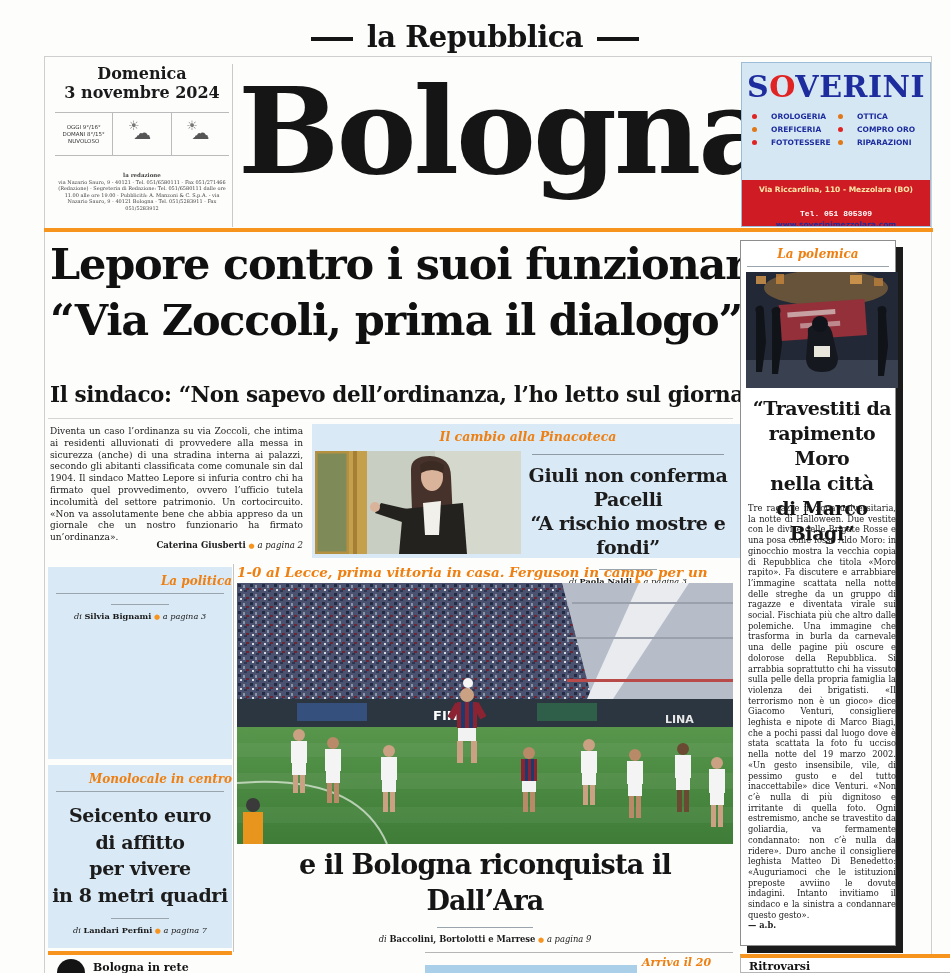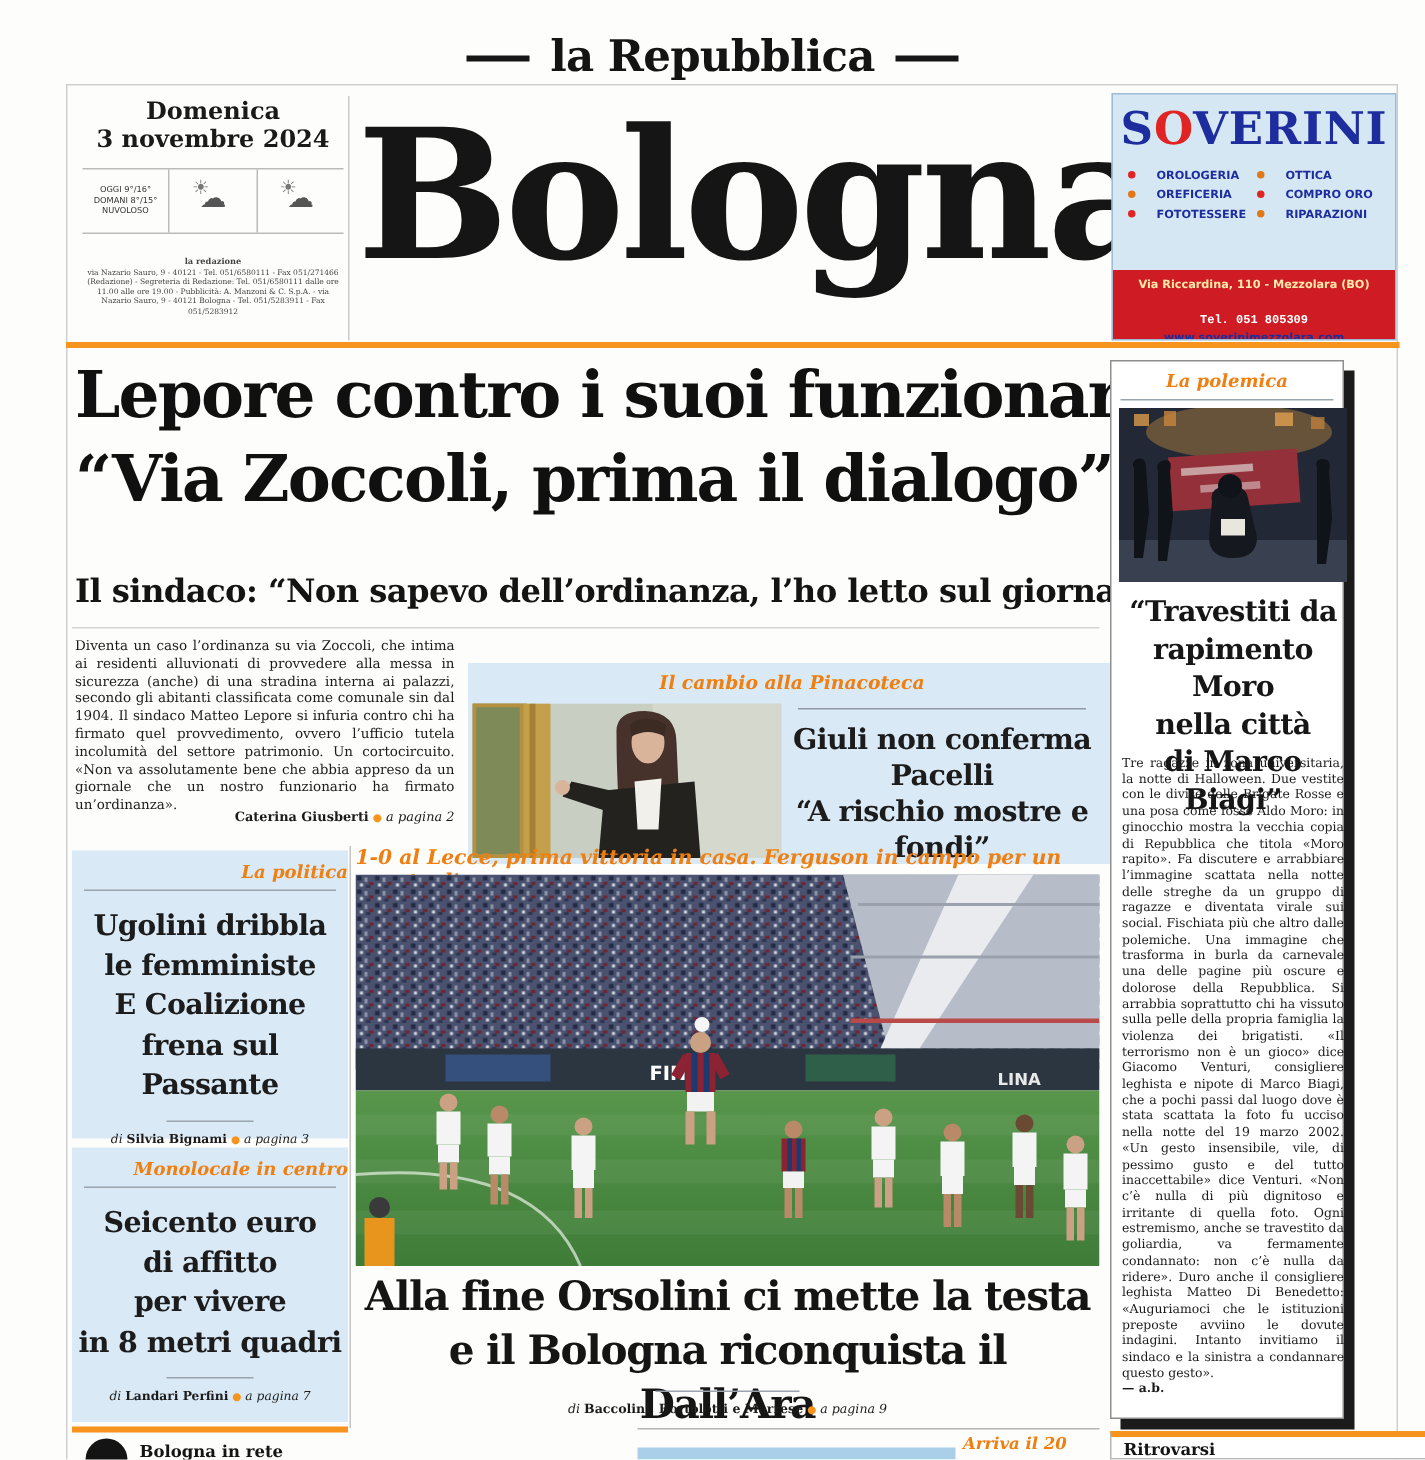--- a/index.html
+++ b/index.html
@@ -51,21 +51,21 @@
   .bn{font-weight:bold;} .it{font-style:italic;}
   .odot{color:#f7941e;font-size:7px;}
   
   .kicker{color:#ee7f10;font-style:italic;font-weight:bold;}
   .bluebox{background:#d9e9f5;box-sizing:border-box;}
   .boxrule{height:1px;background:#9aa4ad;margin:5px 8px 0 8px;}
   .shortrule{height:1px;background:#9aa4ad;width:58px;margin:10px auto 0 auto;}
   .boxhead{text-align:center;font-weight:bold;color:#1c1c1c;}
   .boxby{text-align:center;font-size:8.2px;margin-top:6px;color:#1b1b1b;}
   
-  .pina{left:312px;top:442px;width:432px;height:134px;}
+  .pina{left:312px;top:424px;width:432px;height:134px;}
   .pina .kicker{display:block;text-align:center;font-size:12.5px;margin-top:5px;}
   .pina-photo{position:absolute;left:3px;top:27px;width:206px;height:103px;}
   .pina-right{position:absolute;left:216px;top:30px;width:200px;}
   .pina-rule{height:1px;background:#8f9aa4;margin:0 4px;}
   .pina-h{font-size:19px;line-height:24px;margin-top:8px;letter-spacing:-0.4px;}
   
   .poli{left:48px;top:567px;width:184px;height:192px;}
   .mono{left:48px;top:765px;width:184px;height:183px;}
   .sbox .kicker{display:block;text-align:right;font-size:12px;margin-top:7px;}
   .sbox .boxhead{font-size:19px;line-height:26.5px;margin-top:10px;letter-spacing:-0.4px;}
@@ -227,26 +227,20 @@
       <span class="it">e servizi nelle pagine nazionali</span>
     </div>
   </div>
 </div>
 
 <div class="abs divider-mid"></div>
 
 <div class="abs bluebox sbox poli">
   <span class="kicker">La politica</span>
   <div class="boxrule"></div>
-  <div class="boxhead">
-    <div>Ugolini dribbla</div>
-    <div>le femministe</div>
-    <div>E Coalizione</div>
-    <div>frena sul Passante</div>
-  </div>
   <div class="shortrule"></div>
   <div class="boxby">
     <span class="it">di</span>
     <span class="bn">Silvia Bignami</span>
     <span class="odot">●</span>
     <span class="it">a pagina 3</span>
   </div>
 </div>
 
 <div class="abs bluebox sbox mono">
@@ -375,21 +369,20 @@
       <rect x="481" y="222" width="5" height="22" fill="#caa183"></rect>
     </g>
 
   <g>
       <circle cx="16" cy="222" r="7" fill="#3a3a3a"></circle>
       <rect x="6" y="229" width="20" height="32" fill="#e8951e"></rect>
     </g>
 </svg>
 
 <div class="abs foot-h">
-  <div>Alla fine Orsolini ci mette la testa</div>
   <div>e il Bologna riconquista il Dall’Ara</div>
 </div>
 <div class="abs foot-rule"></div>
 <div class="abs foot-by">
   <span class="it">di</span>
   <span class="bn">Baccolini, Bortolotti e Marrese</span>
   <span class="odot">●</span>
   <span class="it">a pagina 9</span>
 </div>
 <div class="abs bot-rule"></div>

